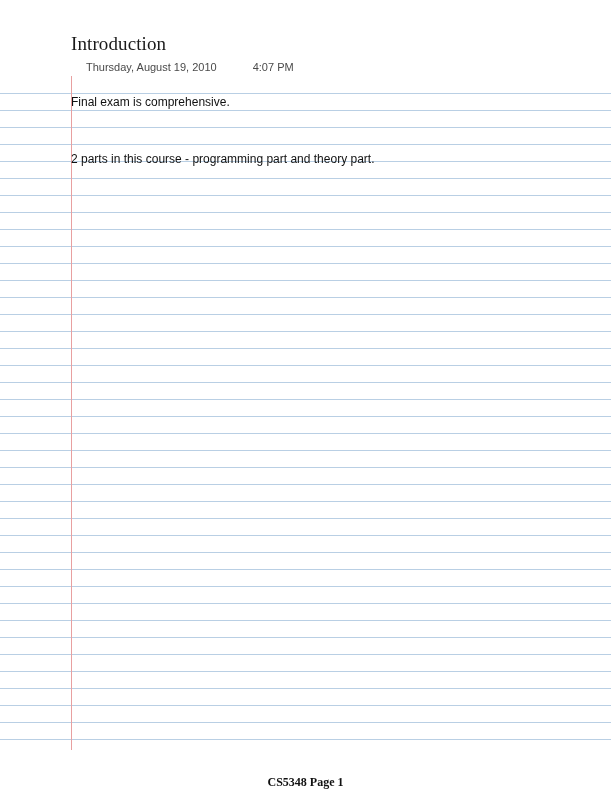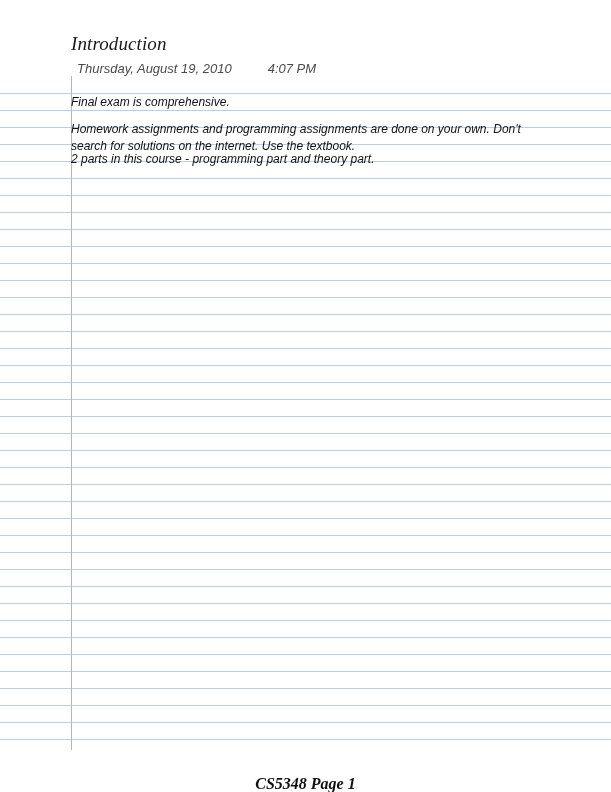--- a/index.html
+++ b/index.html
@@ -9,21 +9,20 @@
   }
   body {
     font-family: "Liberation Serif", serif;
   }
   .page {
     position: relative;
     width: 611px;
     height: 792px;
     background: #ffffff;
     overflow: hidden;
-    font-style: italic;
   }
   
   .rules {
     position: absolute;
     left: 0;
     top: 0;
     width: 611px;
     height: 792px;
     pointer-events: none;
   }
@@ -54,24 +53,24 @@
     position: absolute;
     left: 71px;
     top: 33px;
     font-family: "Liberation Serif", serif;
     font-size: 19px;
     color: #1a1a1a;
     letter-spacing: 0.1px;
   }
   .datetime {
     position: absolute;
-    left: 77px;
+    left: 86px;
     top: 61px;
     font-family: "Liberation Sans", sans-serif;
-    font-size: 13px;
+    font-size: 11px;
     color: #4a4a4a;
   }
   .datetime .date { margin-right: 36px; }
   .para {
     position: absolute;
     left: 71px;
     font-family: "Liberation Sans", sans-serif;
     font-size: 12px;
     color: #111111;
     line-height: 17px;
@@ -81,21 +80,21 @@
   .p2 { top: 121px; }
   .p3 { top: 151px; }
   .p4 { top: 189px; }
   .footer {
     position: absolute;
     left: 0;
     top: 775px;
     width: 611px;
     text-align: center;
     font-family: "Liberation Serif", serif;
-    font-size: 16px;
+    font-size: 12px;
     color: #111111;
     font-weight: 600;
   }
 </style>
 </head>
 <body>
 
 <div class="page">
 
   <div class="rules" id="rules">
@@ -144,19 +143,18 @@
 
   <div class="content">
 
     <div class="title">Introduction</div>
 
     <div class="datetime">
       <span class="date">Thursday, August 19, 2010</span><span class="time">4:07 PM</span>
     </div>
 
     <div class="para p1">Final exam is comprehensive.</div>
-    <div class="para p2">Homework assignments and programming assignments are done on your own.  Don't search for solutions on the internet.  Use the textbook.</div>
     <div class="para p3">2 parts in this course - programming part and theory part.</div>
 
     <div class="footer">CS5348 Page 1</div>
 
   </div>
 </div>
 
 </body></html>

